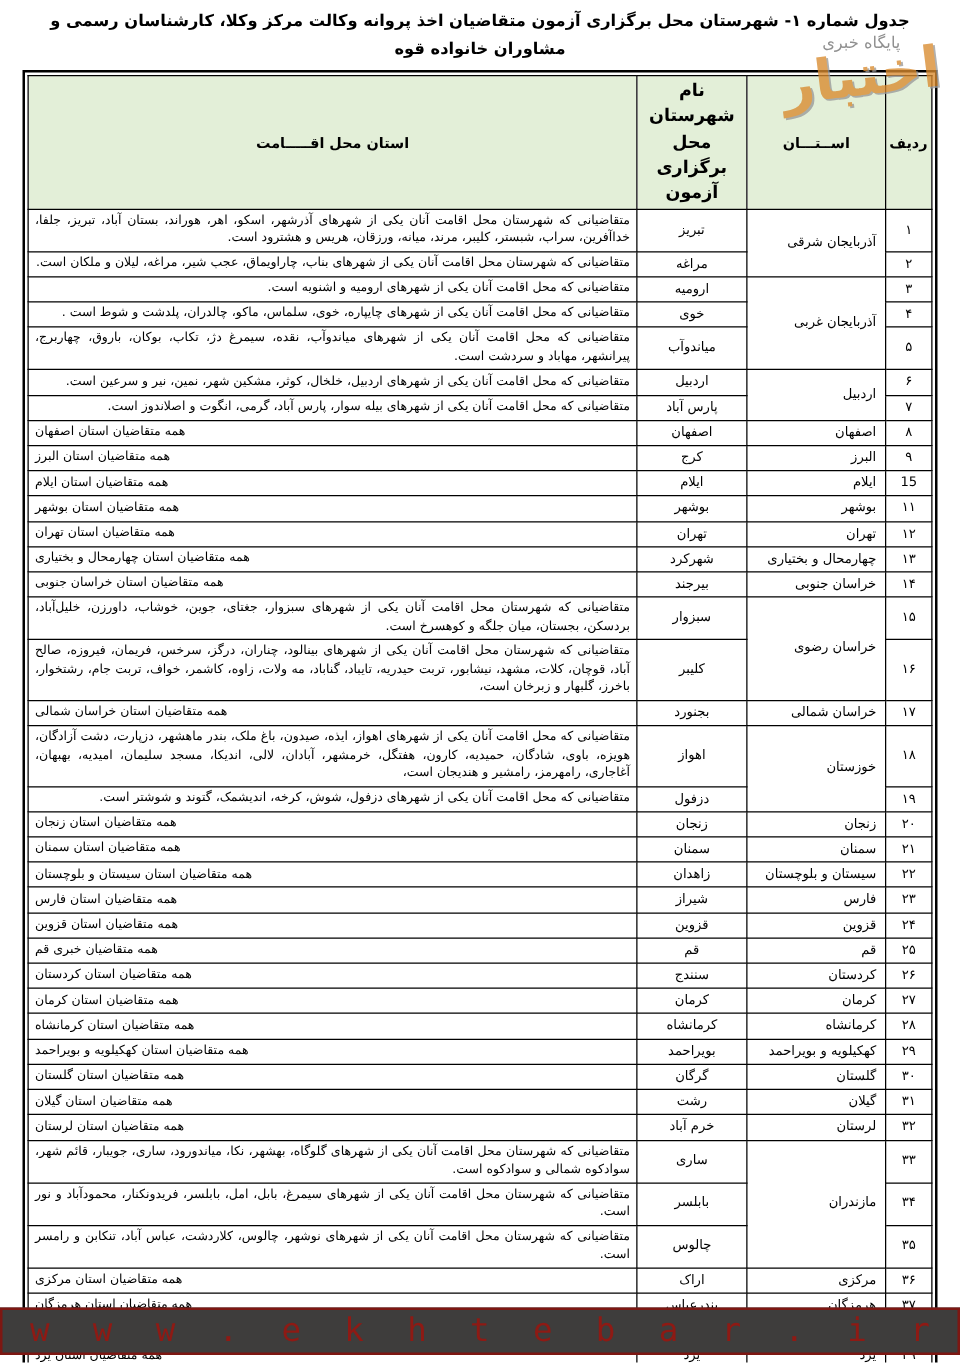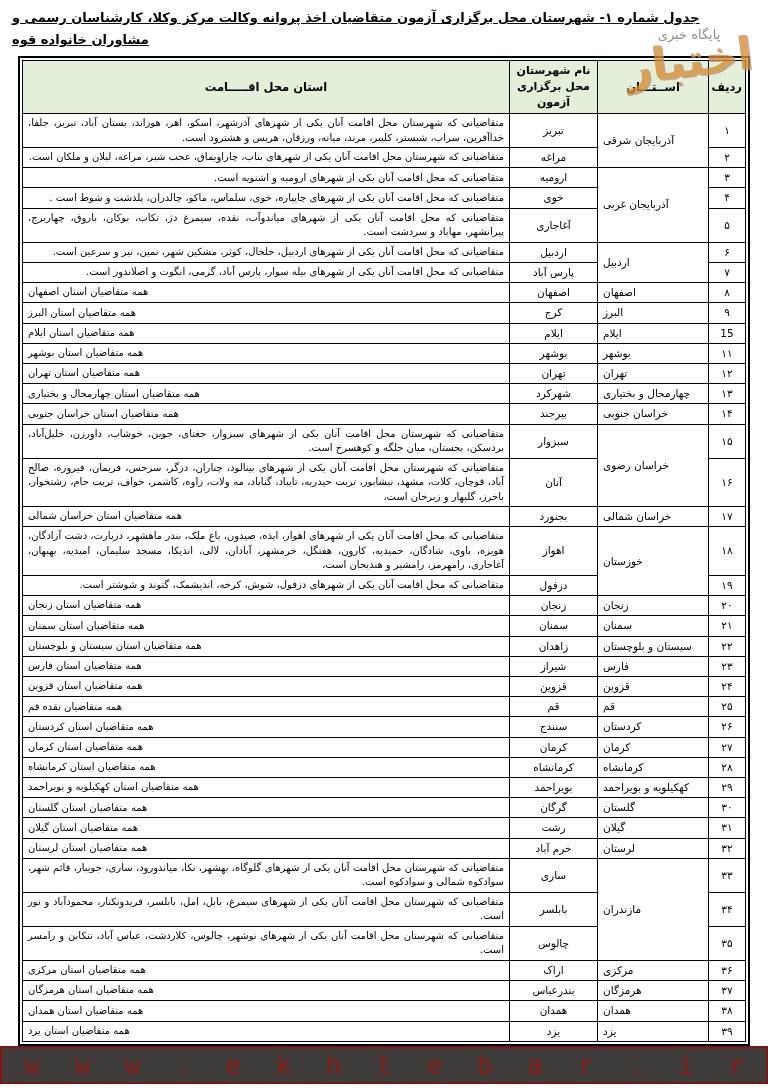--- a/index.html
+++ b/index.html
@@ -6,21 +6,21 @@
   html, body { margin: 0; padding: 0; }
   body {
     width: 768px; height: 1090px;
     position: relative;
     background: #ffffff;
     overflow: hidden;
     font-family: "DejaVu Sans", sans-serif;
     color: #111;
     direction: rtl;
   }
-  .title-block { margin: 7px 12px 5px; text-align: left; text-decoration: underline; }
+  .title-block { margin: 7px 12px 5px; text-align: center; }
   .title-line { font-size: 13px; font-weight: bold; line-height: 1.7; color: #000; }
 
   
   .watermark { position: absolute; top: 27px; right: 0; width: 158px; z-index: 5; text-align: center; pointer-events: none; }
   .wm-small { font-size: 13px; color: #8f8f8f; letter-spacing: 0.5px; }
   .wm-big {
     font-size: 45px; font-weight: bold; line-height: 1;
     color: #d98b2f; opacity: 0.78;
     transform: rotate(-7deg);
     margin-top: -4px;
@@ -29,24 +29,24 @@
 
   
   .frame { margin: 0 18px; border: 2px solid #000; padding: 2px; background: #fff; }
   table { width: 100%; border-collapse: collapse; table-layout: fixed; }
   th, td { border: 1px solid #000; overflow: hidden; }
   thead th {
     background: #e3efd8;
     font-weight: bold; text-align: center; vertical-align: middle;
     font-size: 11.5px; height: 42px; padding: 2px 3px; color: #000;
   }
-  th.h-city { font-size: 11px; line-height: 1.45; padding: 2px 1px; }
+  th.h-city { font-size: 14px; line-height: 1.45; padding: 2px 1px; }
   td { font-size: 10px; line-height: 1.45; padding: 2px 5px; height: 17px; vertical-align: middle; color: #000; }
   td.num  { text-align: center; font-size: 10.5px; }
-  td.prov { text-align: left; font-size: 10.5px; padding-right: 7px; }
+  td.prov { text-align: right; font-size: 10.5px; padding-right: 7px; }
   td.city { text-align: center; font-size: 10.5px; padding: 2px 2px; }
   td.res  { text-align: left; letter-spacing: -0.15px; }
   td.res.just { text-align: justify; text-align-last: right; }
 
   
   .banner {
     position: absolute; left: 0; right: 0; top: 1046px; height: 38px;
     background: #3e3d3c;
     border: 2px solid #7d1712;
     display: flex; align-items: center; justify-content: space-between;
@@ -104,21 +104,21 @@
           <td class="city">ارومیه</td>
           <td class="res just">متقاضیانی که محل اقامت آنان یکی از شهرهای ارومیه و اشنویه است.</td>
         </tr>
         <tr>
           <td class="num">۴</td>
           <td class="city">خوی</td>
           <td class="res just">متقاضیانی که محل اقامت آنان یکی از شهرهای چایپاره، خوی، سلماس، ماکو، چالدران، پلدشت و شوط است .</td>
         </tr>
         <tr>
           <td class="num">۵</td>
-          <td class="city">آغاجاری</td>
+          <td class="city">میاندوآب</td>
           <td class="res just">متقاضیانی که محل اقامت آنان یکی از شهرهای میاندوآب، نقده، سیمرغ دژ، تکاب، بوکان، باروق، چهاربرج، پیرانشهر، مهاباد و سردشت است.</td>
         </tr>
         <tr>
           <td class="num">۶</td>
           <td class="prov" rowspan="2">اردبیل</td>
           <td class="city">اردبیل</td>
           <td class="res just">متقاضیانی که محل اقامت آنان یکی از شهرهای اردبیل، خلخال، کوثر، مشکین شهر، نمین، نیر و سرعین است.</td>
         </tr>
         <tr>
           <td class="num">۷</td>
@@ -168,21 +168,21 @@
           <td class="res">همه متقاضیان استان خراسان جنوبی</td>
         </tr>
         <tr>
           <td class="num">۱۵</td>
           <td class="prov" rowspan="2">خراسان رضوی</td>
           <td class="city">سبزوار</td>
           <td class="res just">متقاضیانی که شهرستان محل اقامت آنان یکی از شهرهای سبزوار، جغتای، جوین، خوشاب، داورزن، خلیل‌آباد، بردسکن، بجستان، میان جلگه و کوهسرخ است.</td>
         </tr>
         <tr>
           <td class="num">۱۶</td>
-          <td class="city">آنان</td>
+          <td class="city">کلیبر</td>
           <td class="res just">متقاضیانی که شهرستان محل اقامت آنان یکی از شهرهای بینالود، چناران، درگز، سرخس، فریمان، فیروزه، صالح آباد، قوچان، کلات، مشهد، نیشابور، تربت حیدریه، تایباد، گناباد، مه ولات، زاوه، کاشمر، خواف، تربت جام، رشتخوار، باخرز، گلبهار و زبرخان است،</td>
         </tr>
         <tr>
           <td class="num">۱۷</td>
           <td class="prov" rowspan="1">خراسان شمالی</td>
           <td class="city">بجنورد</td>
           <td class="res">همه متقاضیان استان خراسان شمالی</td>
         </tr>
         <tr>
           <td class="num">۱۸</td>
@@ -222,21 +222,21 @@
         <tr>
           <td class="num">۲۴</td>
           <td class="prov" rowspan="1">قزوین</td>
           <td class="city">قزوین</td>
           <td class="res">همه متقاضیان استان قزوین</td>
         </tr>
         <tr>
           <td class="num">۲۵</td>
           <td class="prov" rowspan="1">قم</td>
           <td class="city">قم</td>
-          <td class="res">همه متقاضیان نقده قم</td>
+          <td class="res">همه متقاضیان خبری قم</td>
         </tr>
         <tr>
           <td class="num">۲۶</td>
           <td class="prov" rowspan="1">کردستان</td>
           <td class="city">سنندج</td>
           <td class="res">همه متقاضیان استان کردستان</td>
         </tr>
         <tr>
           <td class="num">۲۷</td>
           <td class="prov" rowspan="1">کرمان</td>

